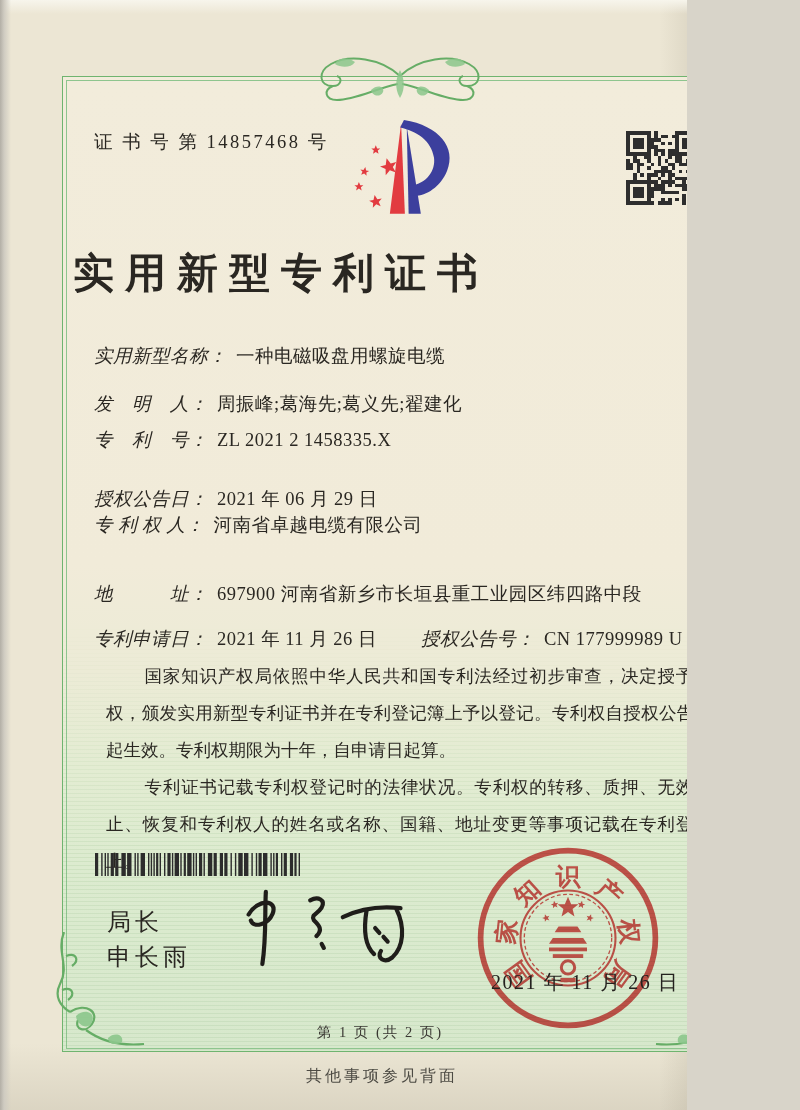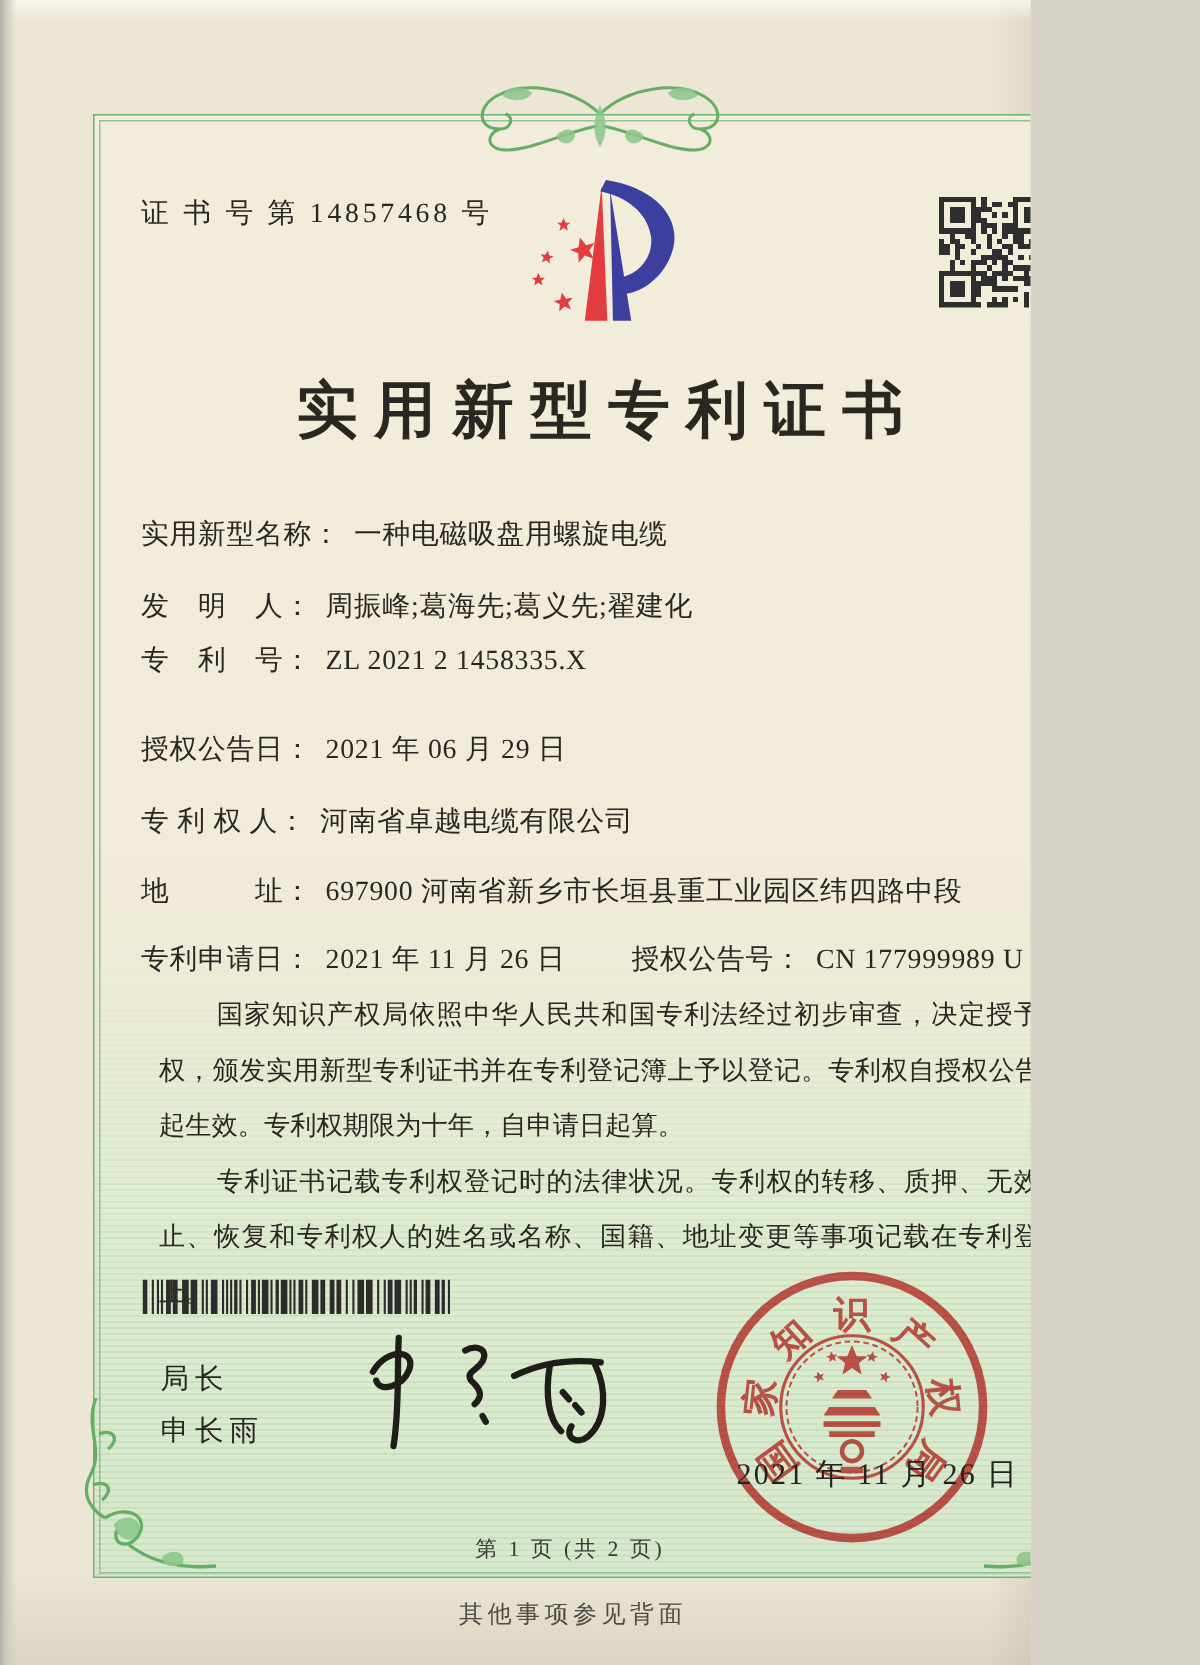--- a/index.html
+++ b/index.html
@@ -18,29 +18,29 @@
     border:1.5px solid #6fb46f;
     background:linear-gradient(180deg,#f2ecdb 0%,#f1ebd9 50%,#ecebd6 61%,#e3ecd2 71%,#dcebcf 81%,#d7e8cc 100%);
   }
   .frame::before{content:"";position:absolute;inset:2.5px;border:1px solid #8ec58e;pointer-events:none;}
   .frame::after{content:"";position:absolute;inset:0;pointer-events:none;
     background:repeating-linear-gradient(180deg,rgba(110,165,100,.12) 0 1px,rgba(110,165,100,0) 1px 4px);
     -webkit-mask-image:linear-gradient(180deg,transparent 56%,#000 80%);
             mask-image:linear-gradient(180deg,transparent 56%,#000 80%);}
   .abs{position:absolute;}
   .cert-no{left:94px;top:129px;font-size:18.5px;letter-spacing:2.5px;}
-  .title{left:62px;top:246px;width:676px;text-align:center;font-size:41px;font-weight:700;
+  .title{left:62px;top:246px;width:676px;text-align:left;font-size:41px;font-weight:700;
          letter-spacing:11px;padding-left:11px;box-sizing:border-box;}
   .row{left:94px;font-size:18.5px;white-space:nowrap;letter-spacing:.5px;}
-  .row .lbl{margin-right:9px;}
+  .row .lbl{margin-right:9px;font-style:italic;}
   .row .spacer{display:inline-block;width:44px;}
   .body-text{left:106px;top:658px;width:624px;font-size:17.5px;line-height:37px;
              text-align:justify;}
   .body-text p{margin:0;text-indent:2.2em;}
-  .director{font-size:19px;letter-spacing:4px;}
+  .director{font-size:24px;letter-spacing:4px;}
   .seal-date{left:491px;top:969px;font-size:20px;letter-spacing:1.5px;color:#24221f;z-index:6;}
   .page-info{left:0;top:1023px;width:800px;text-align:center;font-size:14.5px;letter-spacing:2px;transform:translateX(-20px);color:#3a3833;}
   .back-note{left:0;top:1066px;width:800px;text-align:center;font-size:16px;letter-spacing:3px;transform:translateX(-18px);color:#4d4b44;}
   .seal-wrap{left:473px;top:843px;width:190px;height:190px;mix-blend-mode:multiply;opacity:.93;z-index:5;}
   .sig-wrap{left:215px;top:878px;width:210px;height:92px;}
   svg{display:block;}
   .qr{left:626px;top:131px;}
   .bar{left:95px;top:853px;}
   .logo{left:342px;top:112px;}
   .orn{z-index:3;pointer-events:none;}
@@ -363,21 +363,21 @@
   </div>
   <div class="abs row" style="top:391px">
     <span class="lbl">发　明　人：</span><span>周振峰;葛海先;葛义先;翟建化</span>
   </div>
   <div class="abs row" style="top:427px">
     <span class="lbl">专　利　号：</span><span>ZL 2021 2 1458335.X</span>
   </div>
   <div class="abs row" style="top:486px">
     <span class="lbl">授权公告日：</span><span>2021 年 06 月 29 日</span>
   </div>
-  <div class="abs row" style="top:534px">
+  <div class="abs row" style="top:512px">
     <span class="lbl">专 利 权 人：</span><span>河南省卓越电缆有限公司</span>
   </div>
   <div class="abs row" style="top:581px">
     <span class="lbl">地　　　址：</span><span>697900 河南省新乡市长垣县重工业园区纬四路中段</span>
   </div>
   <div class="abs row" style="top:626px">
     <span class="lbl">专利申请日：</span><span>2021 年 11 月 26 日</span><span class="spacer"></span><span class="lbl">授权公告号：</span><span>CN 177999989 U</span>
   </div>
 
   <div class="abs body-text">

